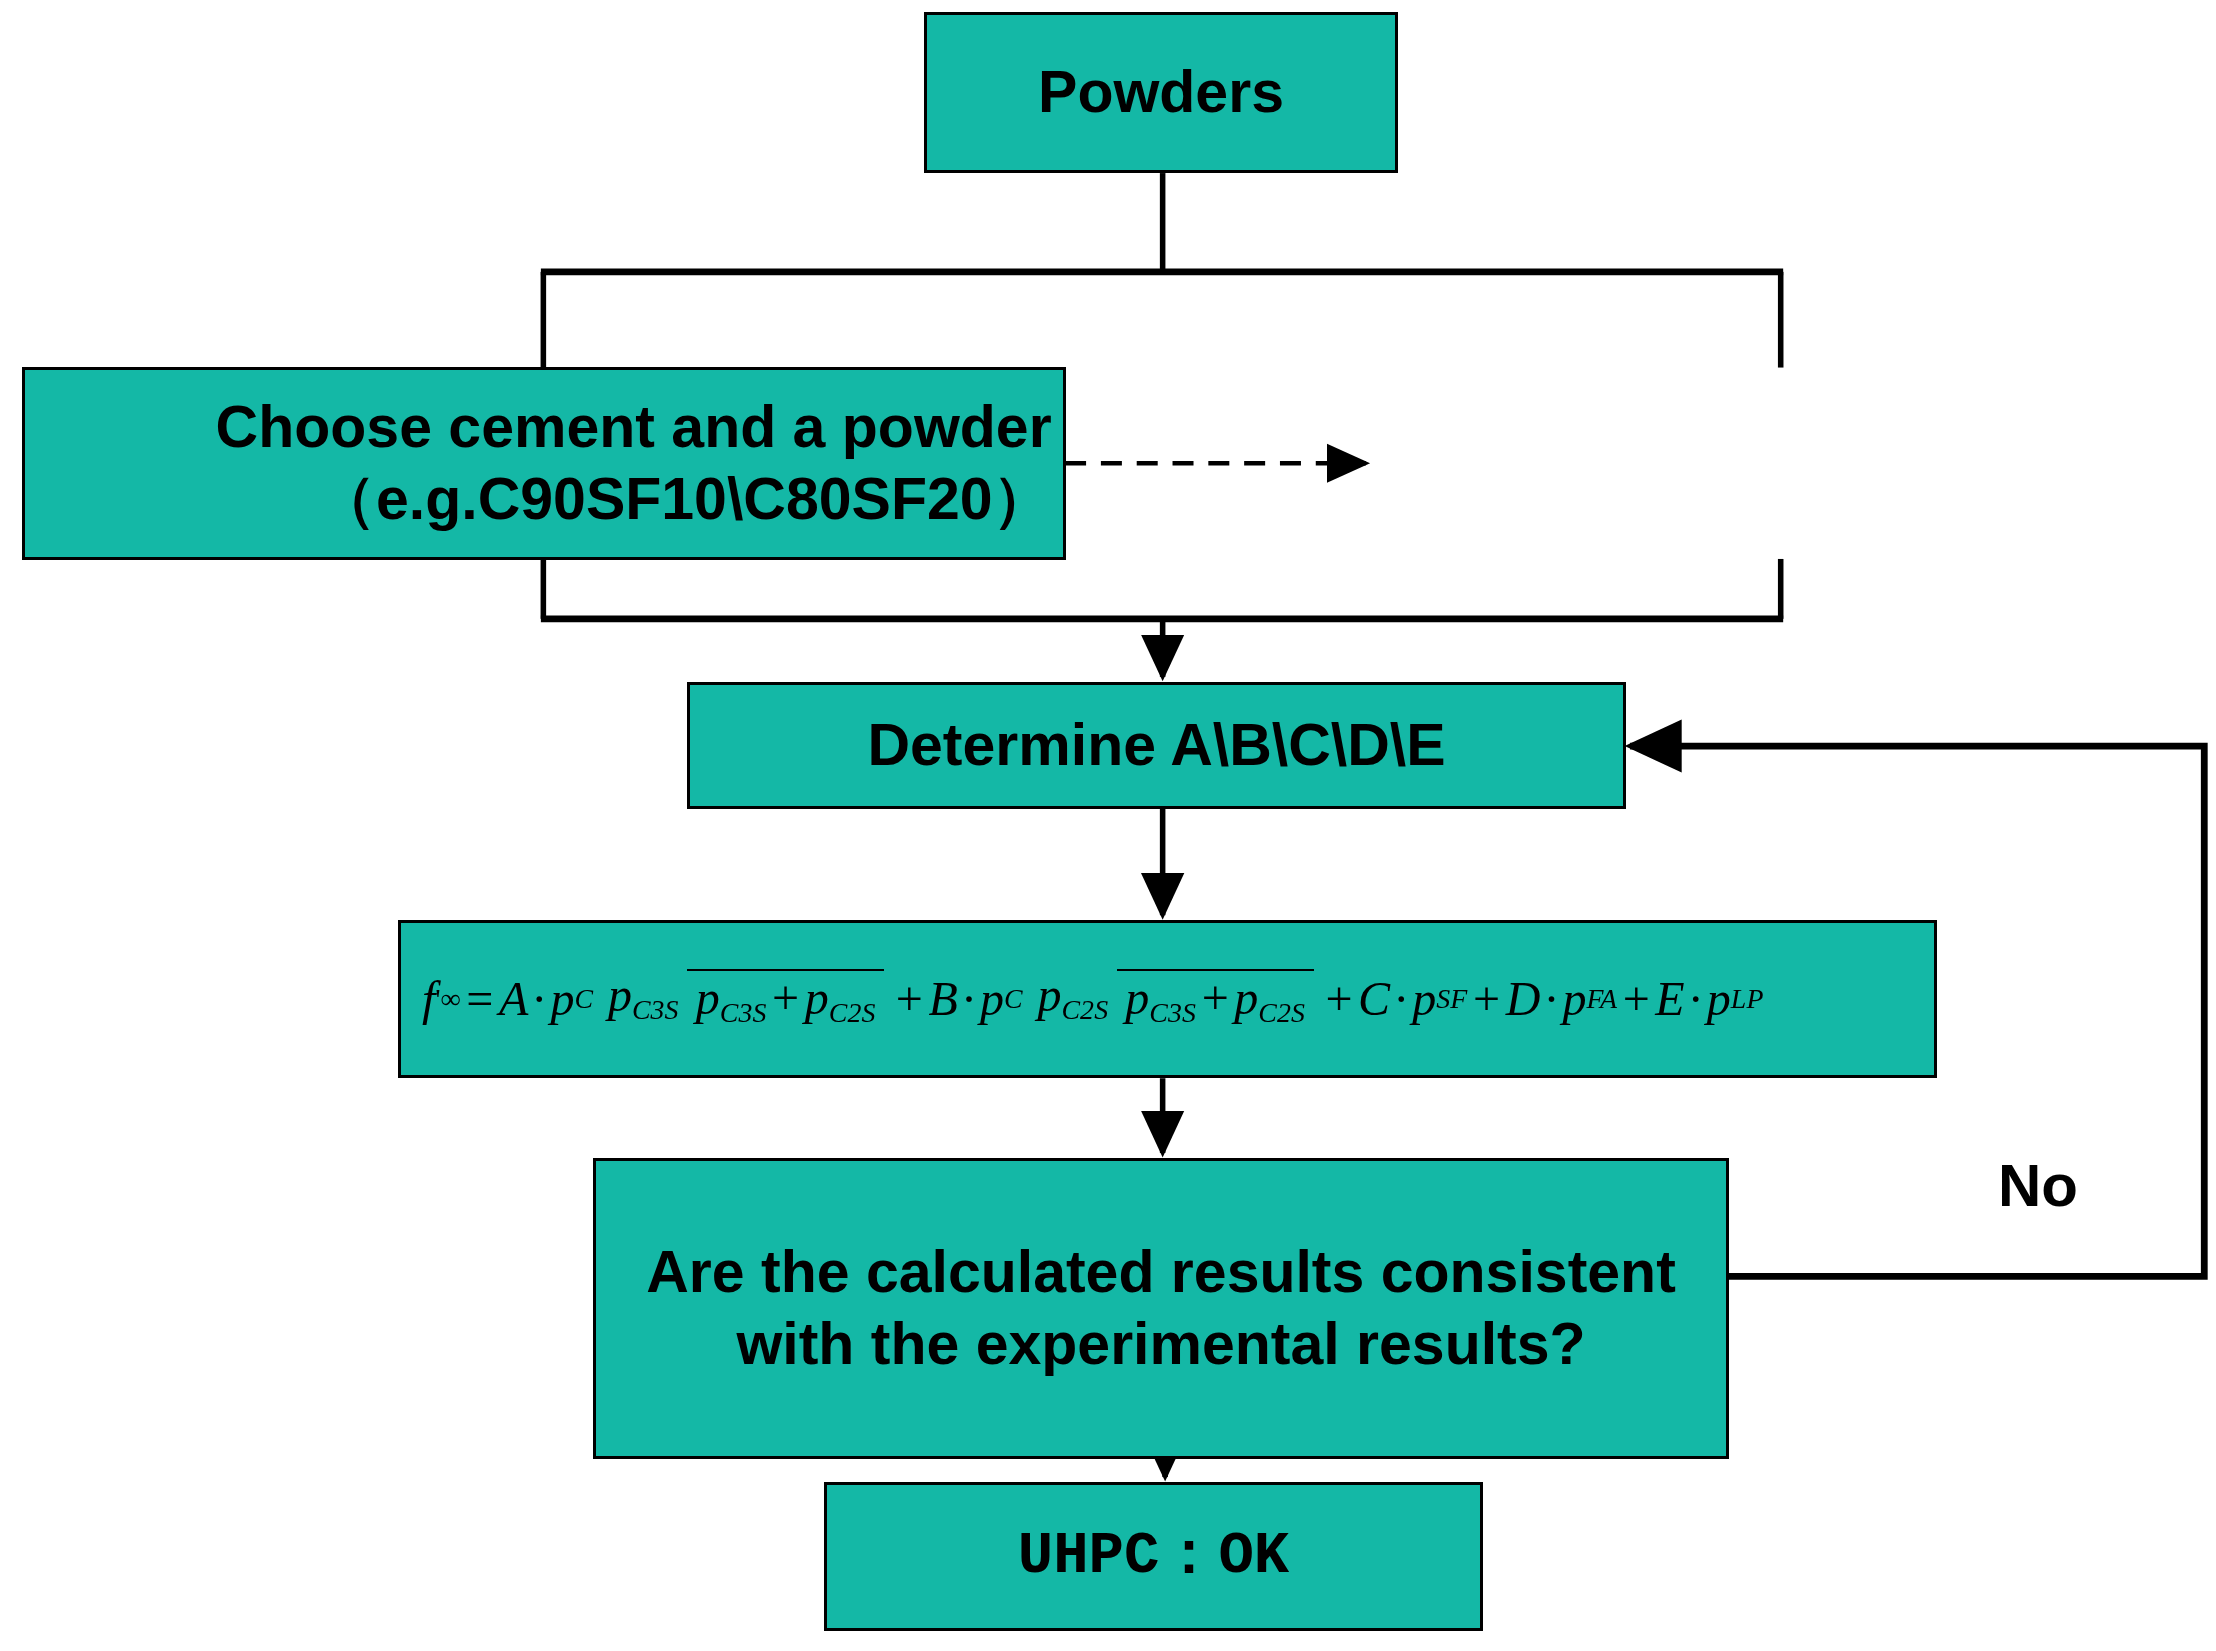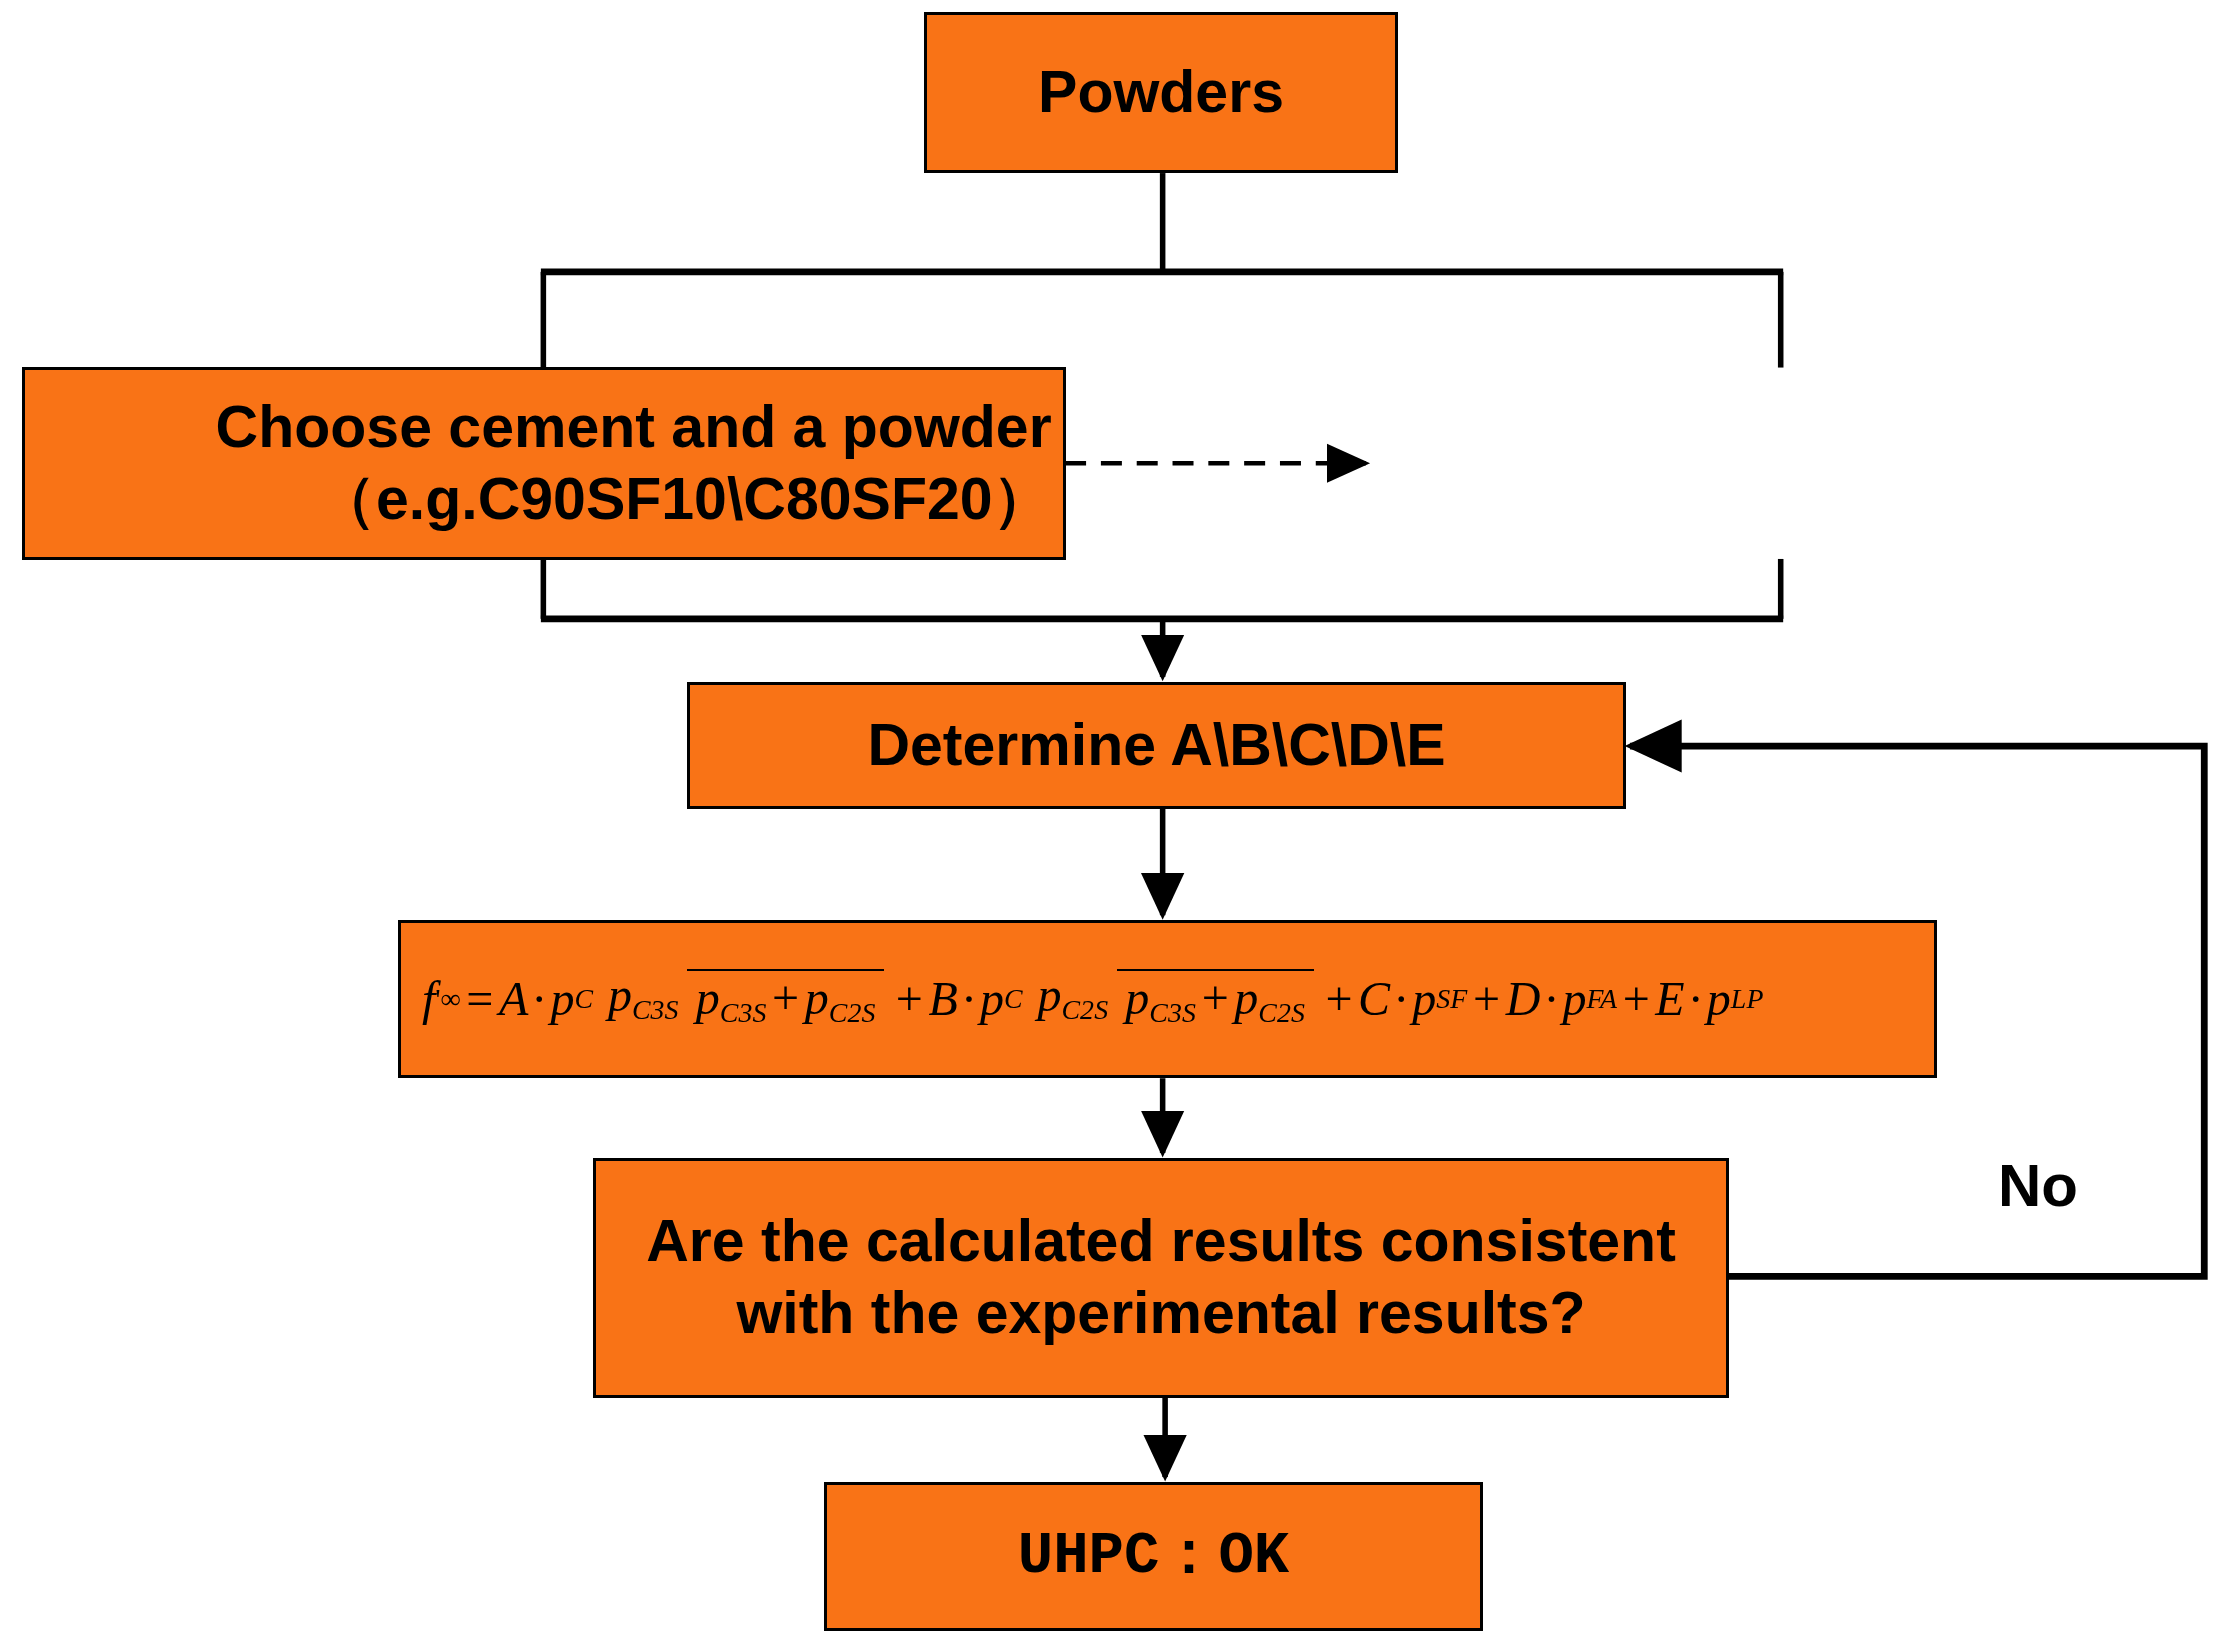--- a/index.html
+++ b/index.html
@@ -22,21 +22,21 @@
     position: absolute;
     left: 0;
     top: 0;
     width: 2216px;
     height: 1652px;
     pointer-events: none;
   }
   .node {
     position: absolute;
     box-sizing: border-box;
-    background: #f97316;
+    background: #14b8a6;
     border: 3.7px solid #000000;
     display: flex;
     align-items: center;
     justify-content: center;
     text-align: center;
     color: #000000;
     font-weight: bold;
     line-height: 1.22;
     z-index: 2;
   }
@@ -48,21 +48,21 @@
     white-space: pre-line;
   }
 
   
   #node-powders      { left: 924px; top: 12.4px;   width: 474px;  height: 161px;  font-size: 59px; }
   #node-choose       { left: 21.6px;   top: 367px;  width: 1044px; height: 193px;  font-size: 59px; text-align: right; }
   #node-strengths    { left: 1372px; top: 367px;  width: 803px; height: 193px;  font-size: 59px; }
   #node-determine    { left: 687px; top: 682px; width: 939px; height: 127px;  font-size: 59px; }
   #node-formula      { left: 398px;  top: 920px; width: 1539px; height: 158px;  font-size: 59px;
                        border-width: 3.1px; }
-  #node-decision     { left: 593px;  top: 1158px; width: 1136px; height: 240px;  font-size: 59px; }
+  #node-decision     { left: 593px;  top: 1158px; width: 1136px; height: 301px;  font-size: 59px; }
   #node-uhpc         { left: 824px; top: 1482px; width: 659px; height: 149px;  font-size: 59px; font-family: Liberation Mono, monospace; }
 
   
   #label-no {
     position: absolute;
     left: 1998px;
     top: 1156px;
     font-size: 60px;
     font-weight: bold;
     color: #000000;

